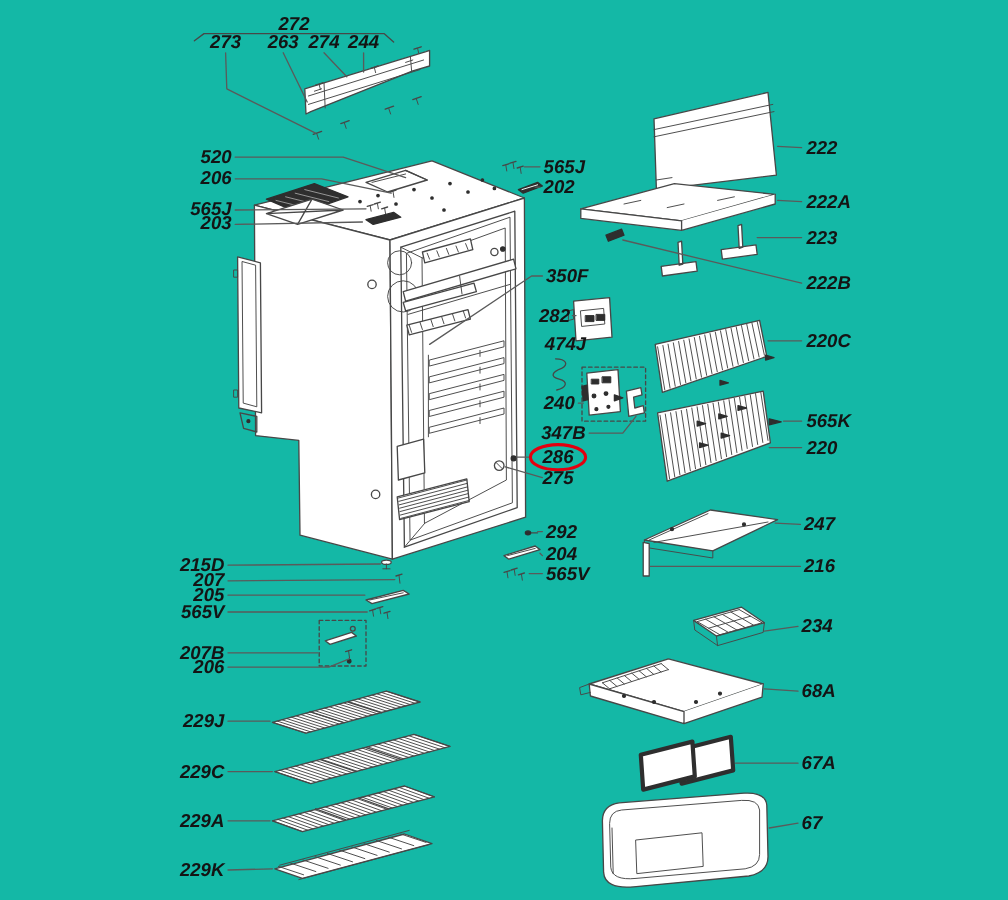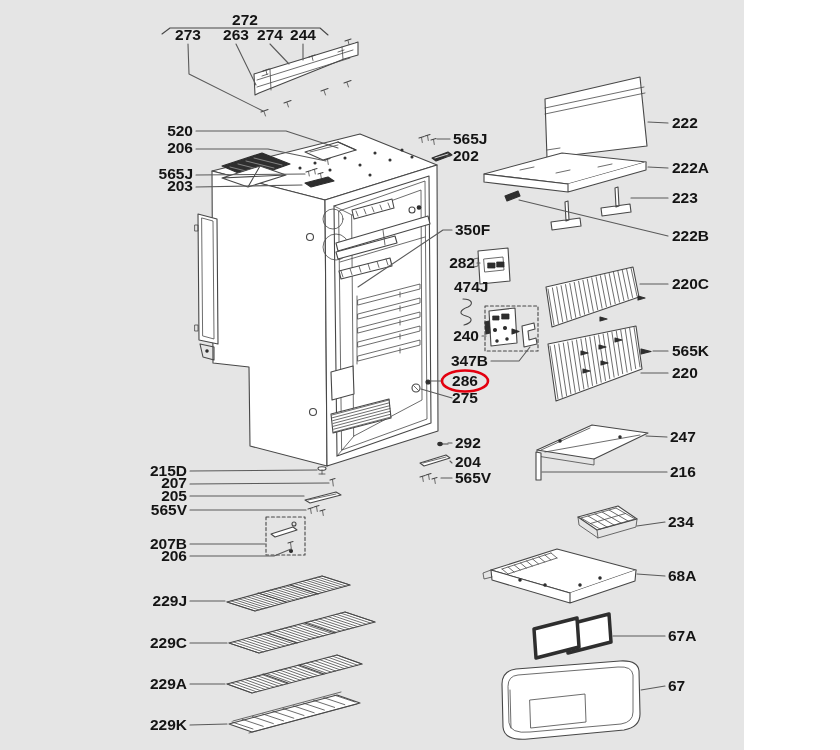--- a/index.html
+++ b/index.html
@@ -1,16 +1,16 @@
 <!DOCTYPE html>
 <html><head>
 <meta charset="utf-8">
 <style>
   html,body{margin:0;padding:0;background:#ffffff;}
-  .stage{width:744px;height:750px;position:relative;background:#e5e5e5;overflow:hidden;}
+  .stage{width:840px;height:750px;position:relative;background:#14b8a6;overflow:hidden;font-style:italic;}
   svg{display:block;}
   .lbl{stroke:none;fill:#141414;font-family:"Liberation Sans",sans-serif;font-weight:bold;font-size:15.5px;}
   .ld{fill:none;stroke:#5a5a5a;stroke-width:1.1;}
   .art{fill:none;stroke:#474747;stroke-width:1.1;stroke-linejoin:round;stroke-linecap:round;}
   .wf{fill:#ffffff;}
   .df{fill:#2e2e2e;stroke:#2e2e2e;}
   .thin{stroke-width:0.8;}
   .dash{stroke-dasharray:3,2.4;}
 </style>
 </head>

